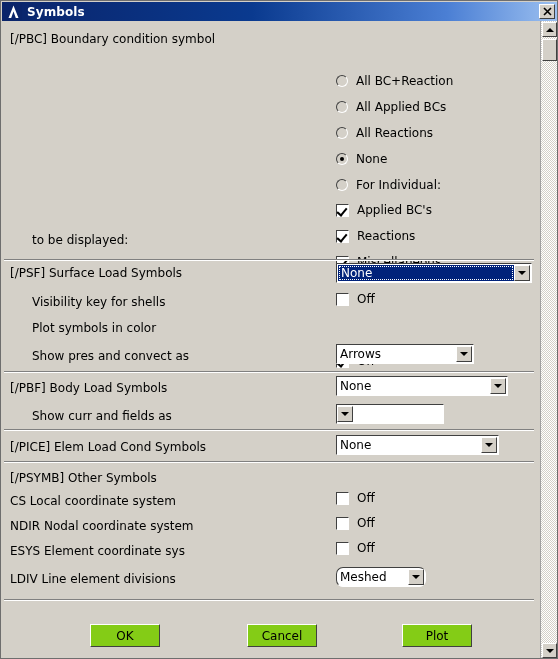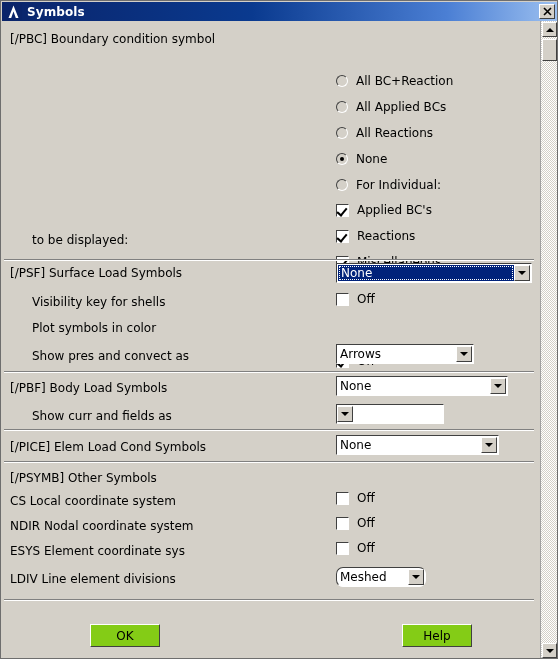--- a/index.html
+++ b/index.html
@@ -403,22 +403,25 @@
       <span class="btn">
           <span class="arrow-dn"></span>
         </span>
     </div>
 
     <div class="sep" style="top:578px;"></div>
 
     <div class="pbtn" style="left:88px; top:603px; width:70px;">
       <span>OK</span>
     </div>
+    <div class="pbtn" style="left:245px; top:603px; width:70px;">
+      <span>Cancel</span>
+    </div>
     <div class="pbtn" style="left:400px; top:603px; width:70px;">
-      <span>Help</span>
+      <span>Plot</span>
     </div>
 
   </div>
 
   <div id="scrollbar">
     <div class="sb-btn" id="sb-up">
       <span class="arrow-up"></span>
     </div>
     <div id="sb-thumb"></div>
     <div class="sb-btn" id="sb-down">

